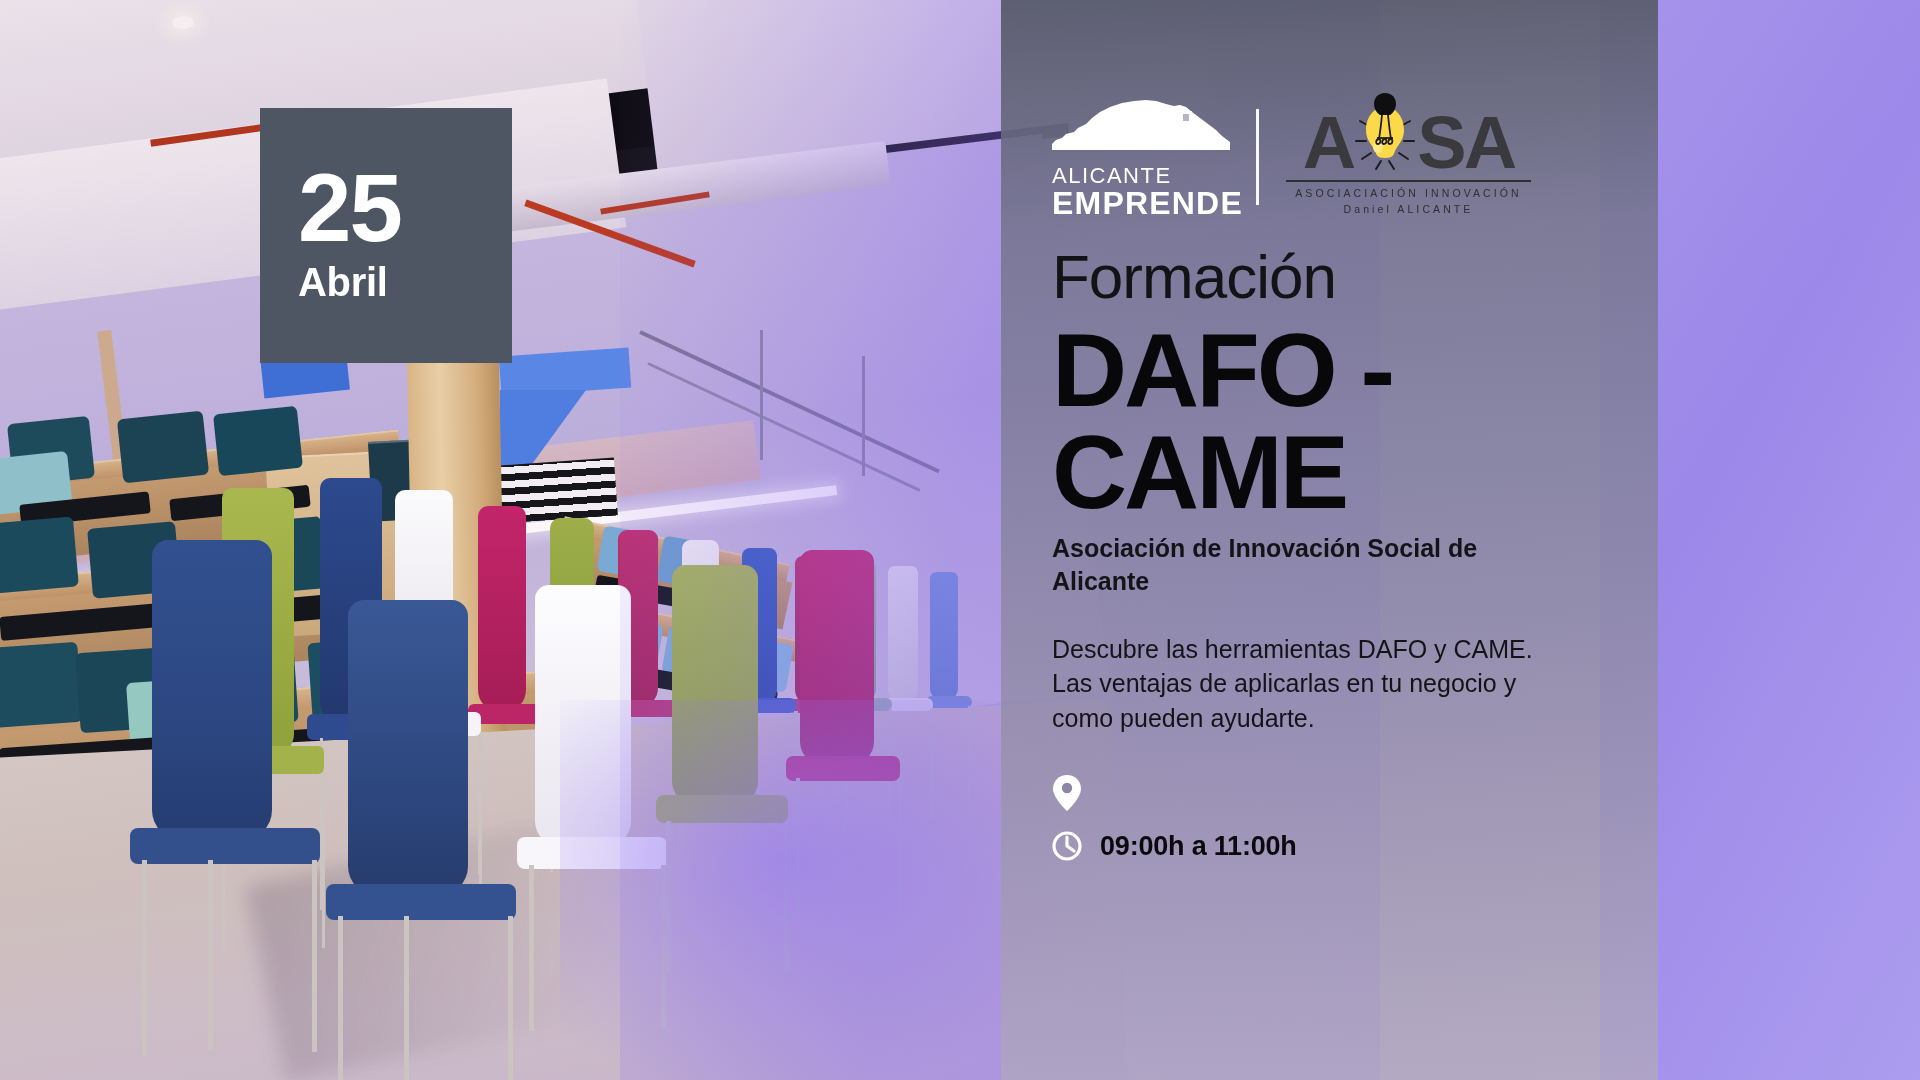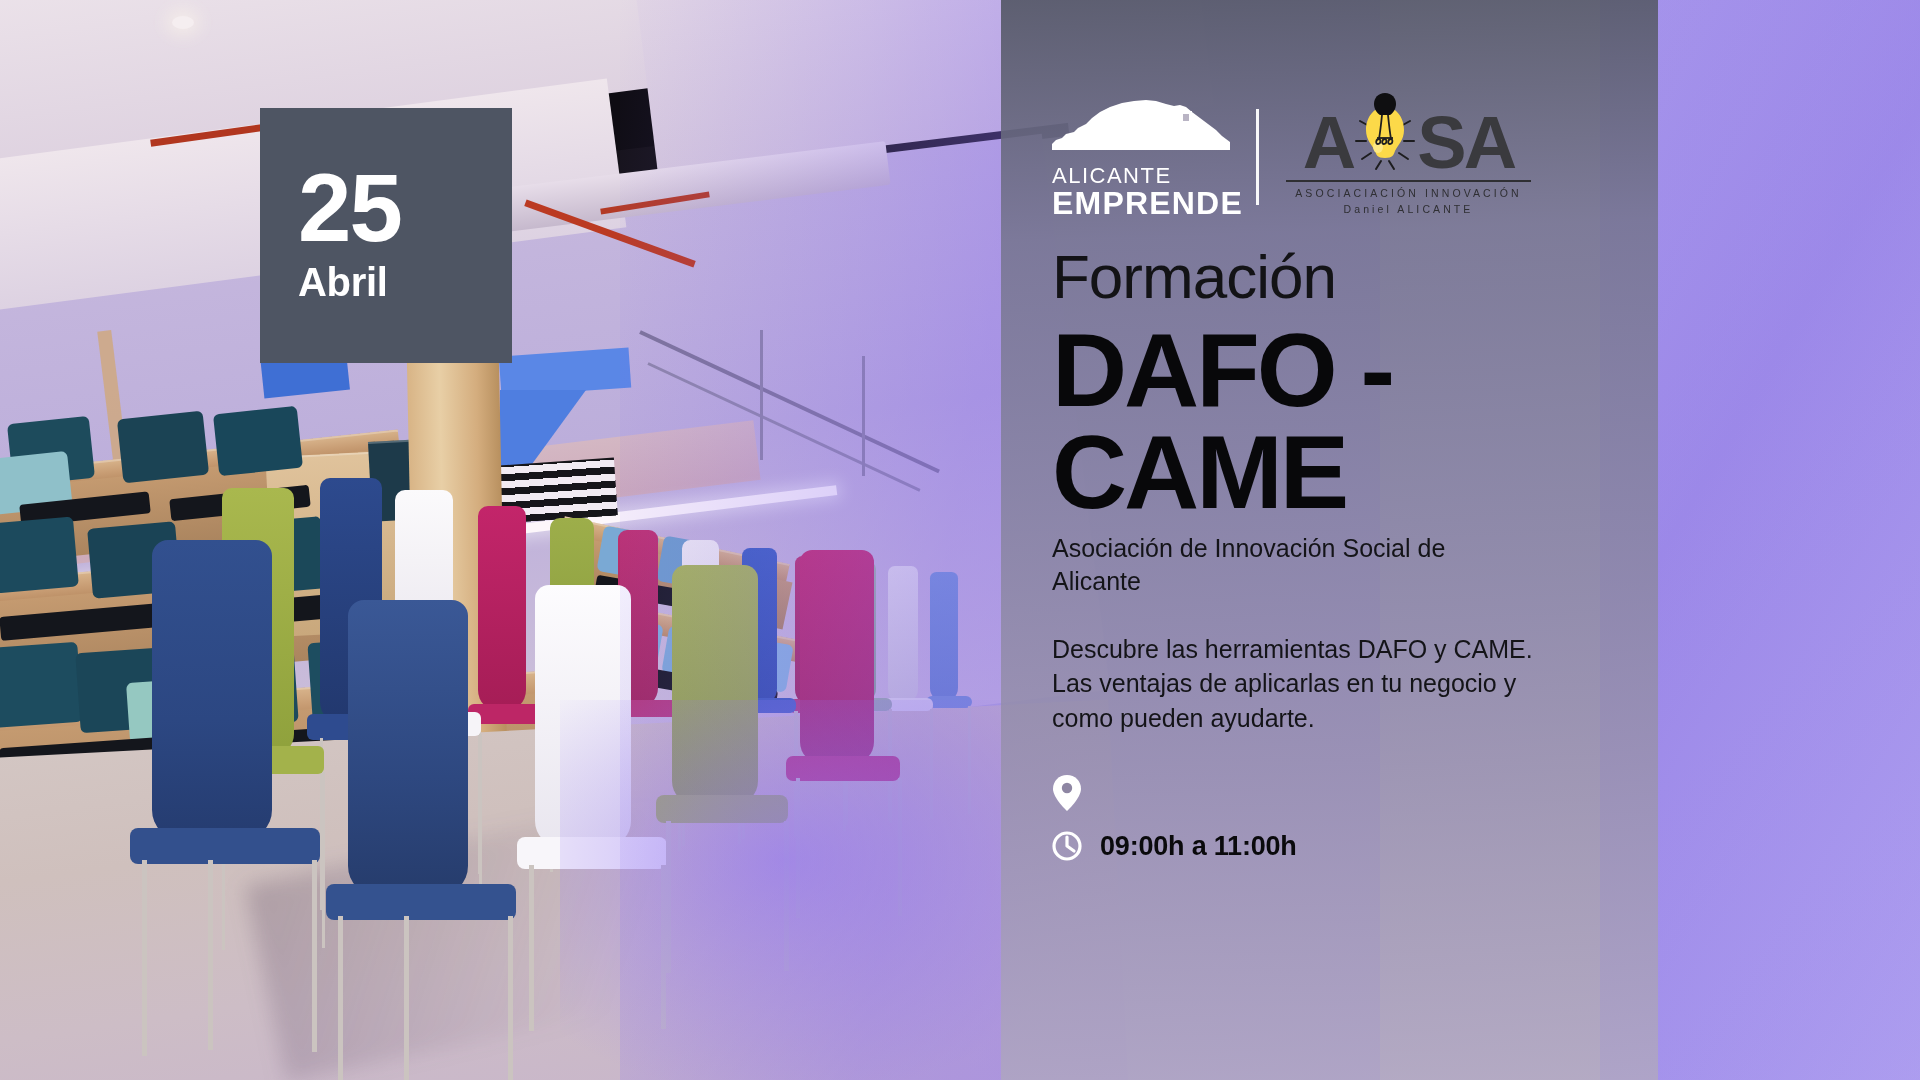--- a/index.html
+++ b/index.html
@@ -120,21 +120,21 @@
   .asa-ltr{ font-size:74px; font-weight:bold; color:#3a3a3e; line-height:.88; letter-spacing:-3px; }
   .bulb-wrap{ position:relative; width:62px; height:82px; margin:0 1px; }
   .asa-rule{ width:100%; height:2px; background:#2f2f33; margin-top:5px; }
   .asa-sub{ text-align:center; color:#2f2f33; font-size:10.5px; letter-spacing:3.1px; line-height:1.45; margin-top:4px; }
 
   
   .kicker{ font-size:62px; color:#131316; font-weight:300; letter-spacing:-1px; line-height:1.08; margin-top:26px; }
   .title{ font-size:104px; color:#08080a; font-weight:bold; letter-spacing:-3px; line-height:1.1; margin-top:2px; }
 
   .speaker{ font-size:30px; font-weight:bold; color:#0a0a0c; letter-spacing:-.4px; margin-top:26px; }
-  .speaker-org{ font-size:25px; color:#141418; font-weight:400; line-height:1.32; margin-top:2px; max-width:470px; }
+  .speaker-org{ font-size:25px; color:#141418; font-weight:700; line-height:1.32; margin-top:2px; max-width:470px; }
   .desc{ font-size:25px; color:#141418; font-weight:300; line-height:1.38; margin-top:34px; max-width:520px; }
 
   .meta{ margin-top:40px; }
   .meta-row{ display:flex; align-items:center; gap:18px; margin-bottom:17px; }
   .meta-txt{ font-size:27px; font-weight:bold; color:#0a0a0c; letter-spacing:-.2px; }
 </style>
 </head>
 <body>
 
 <div class="poster">

